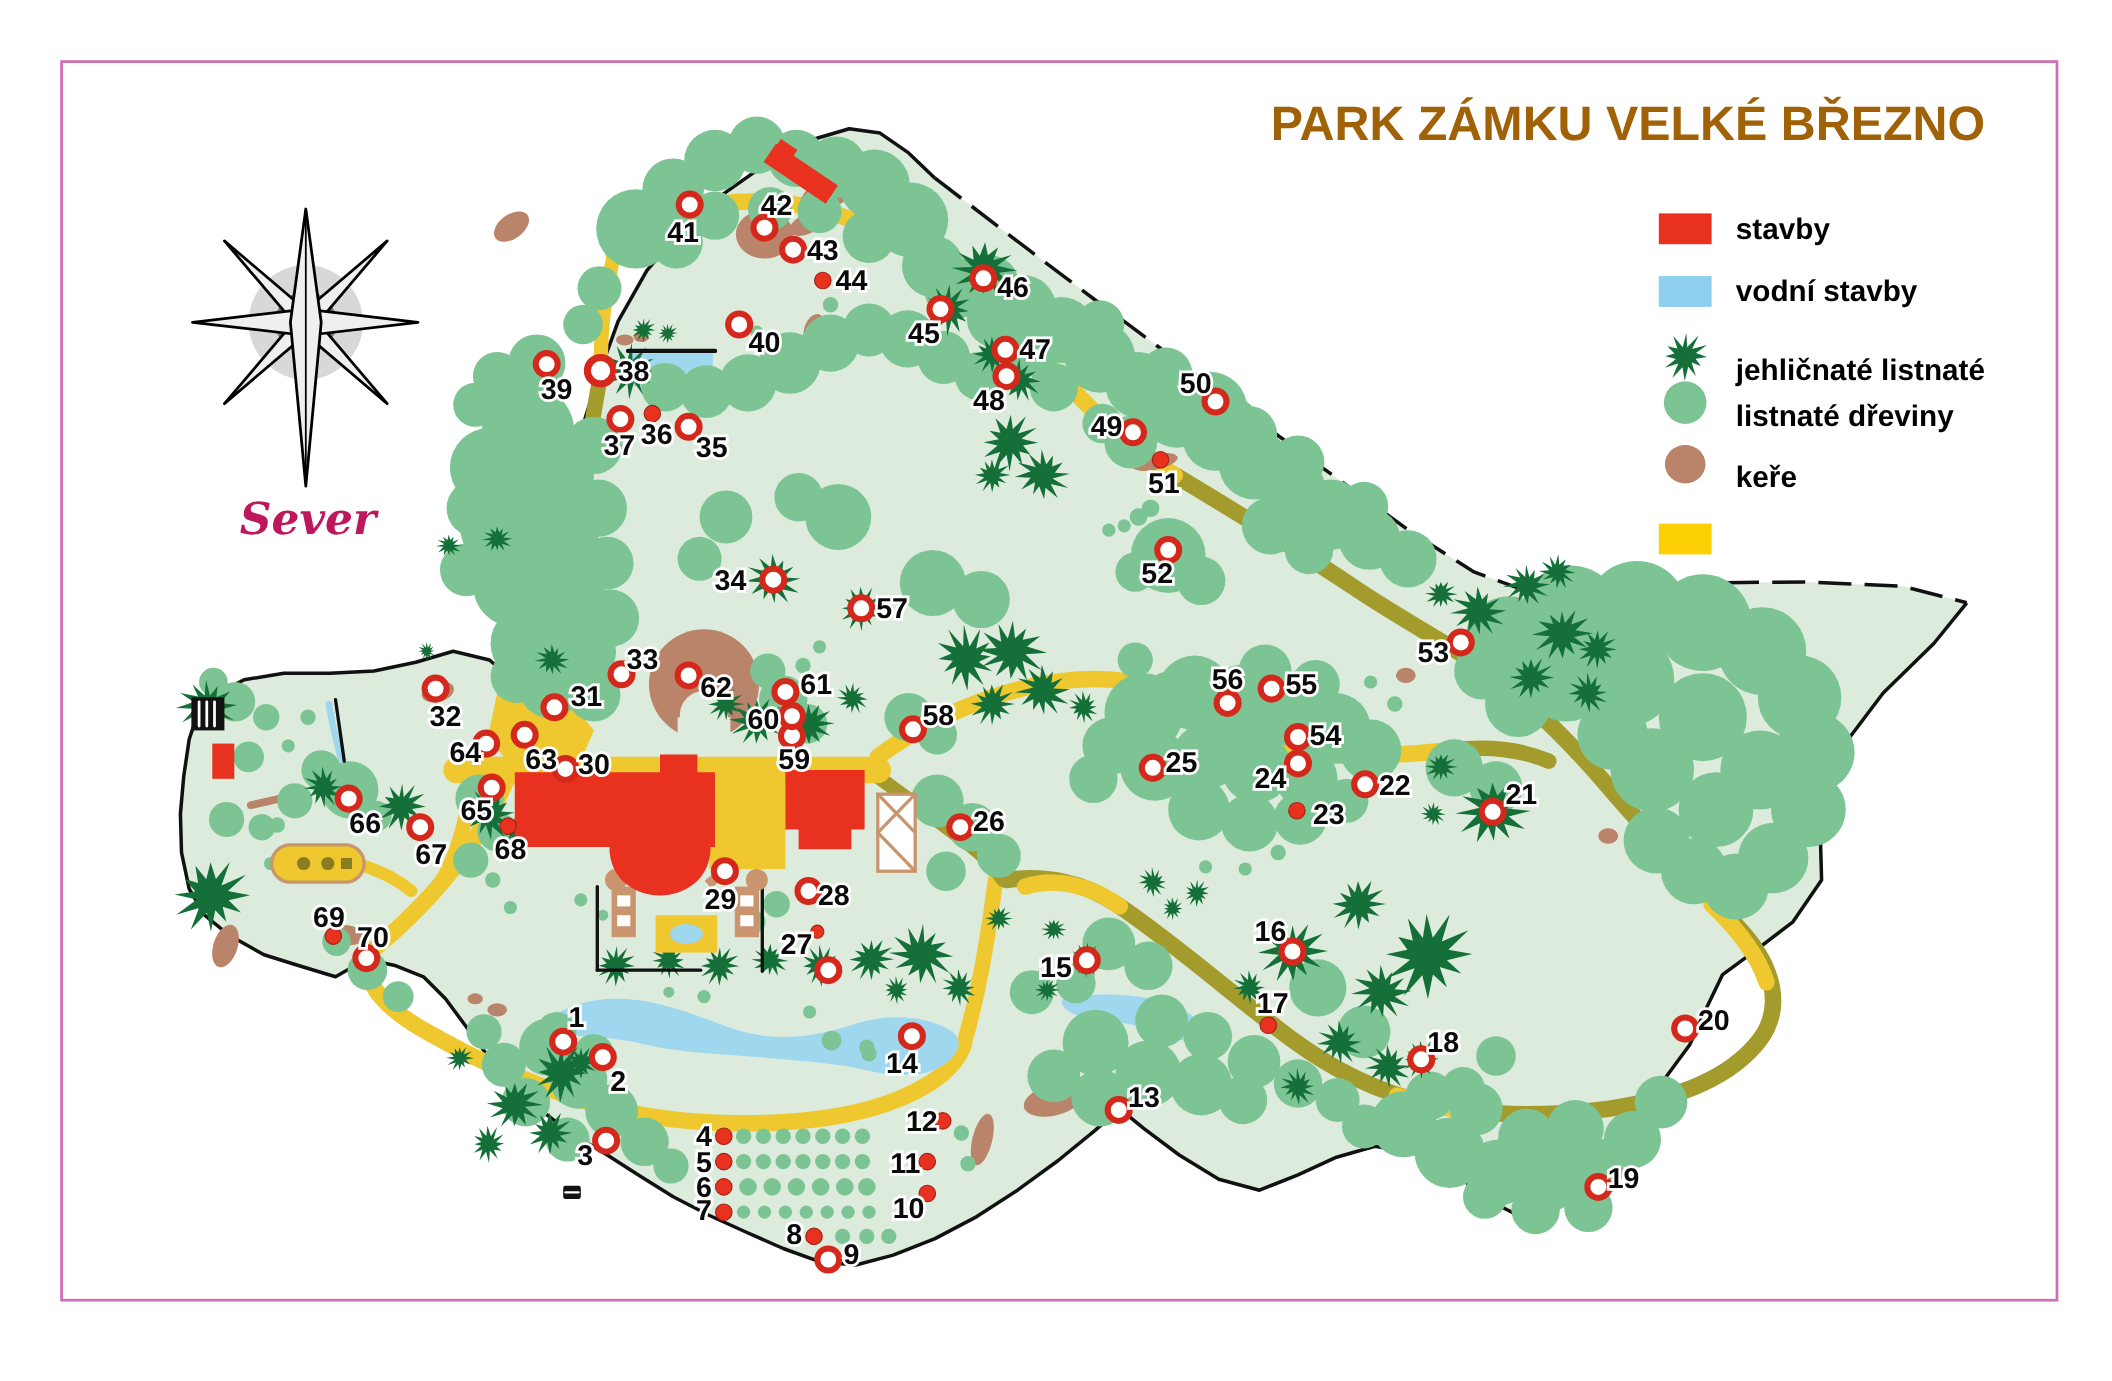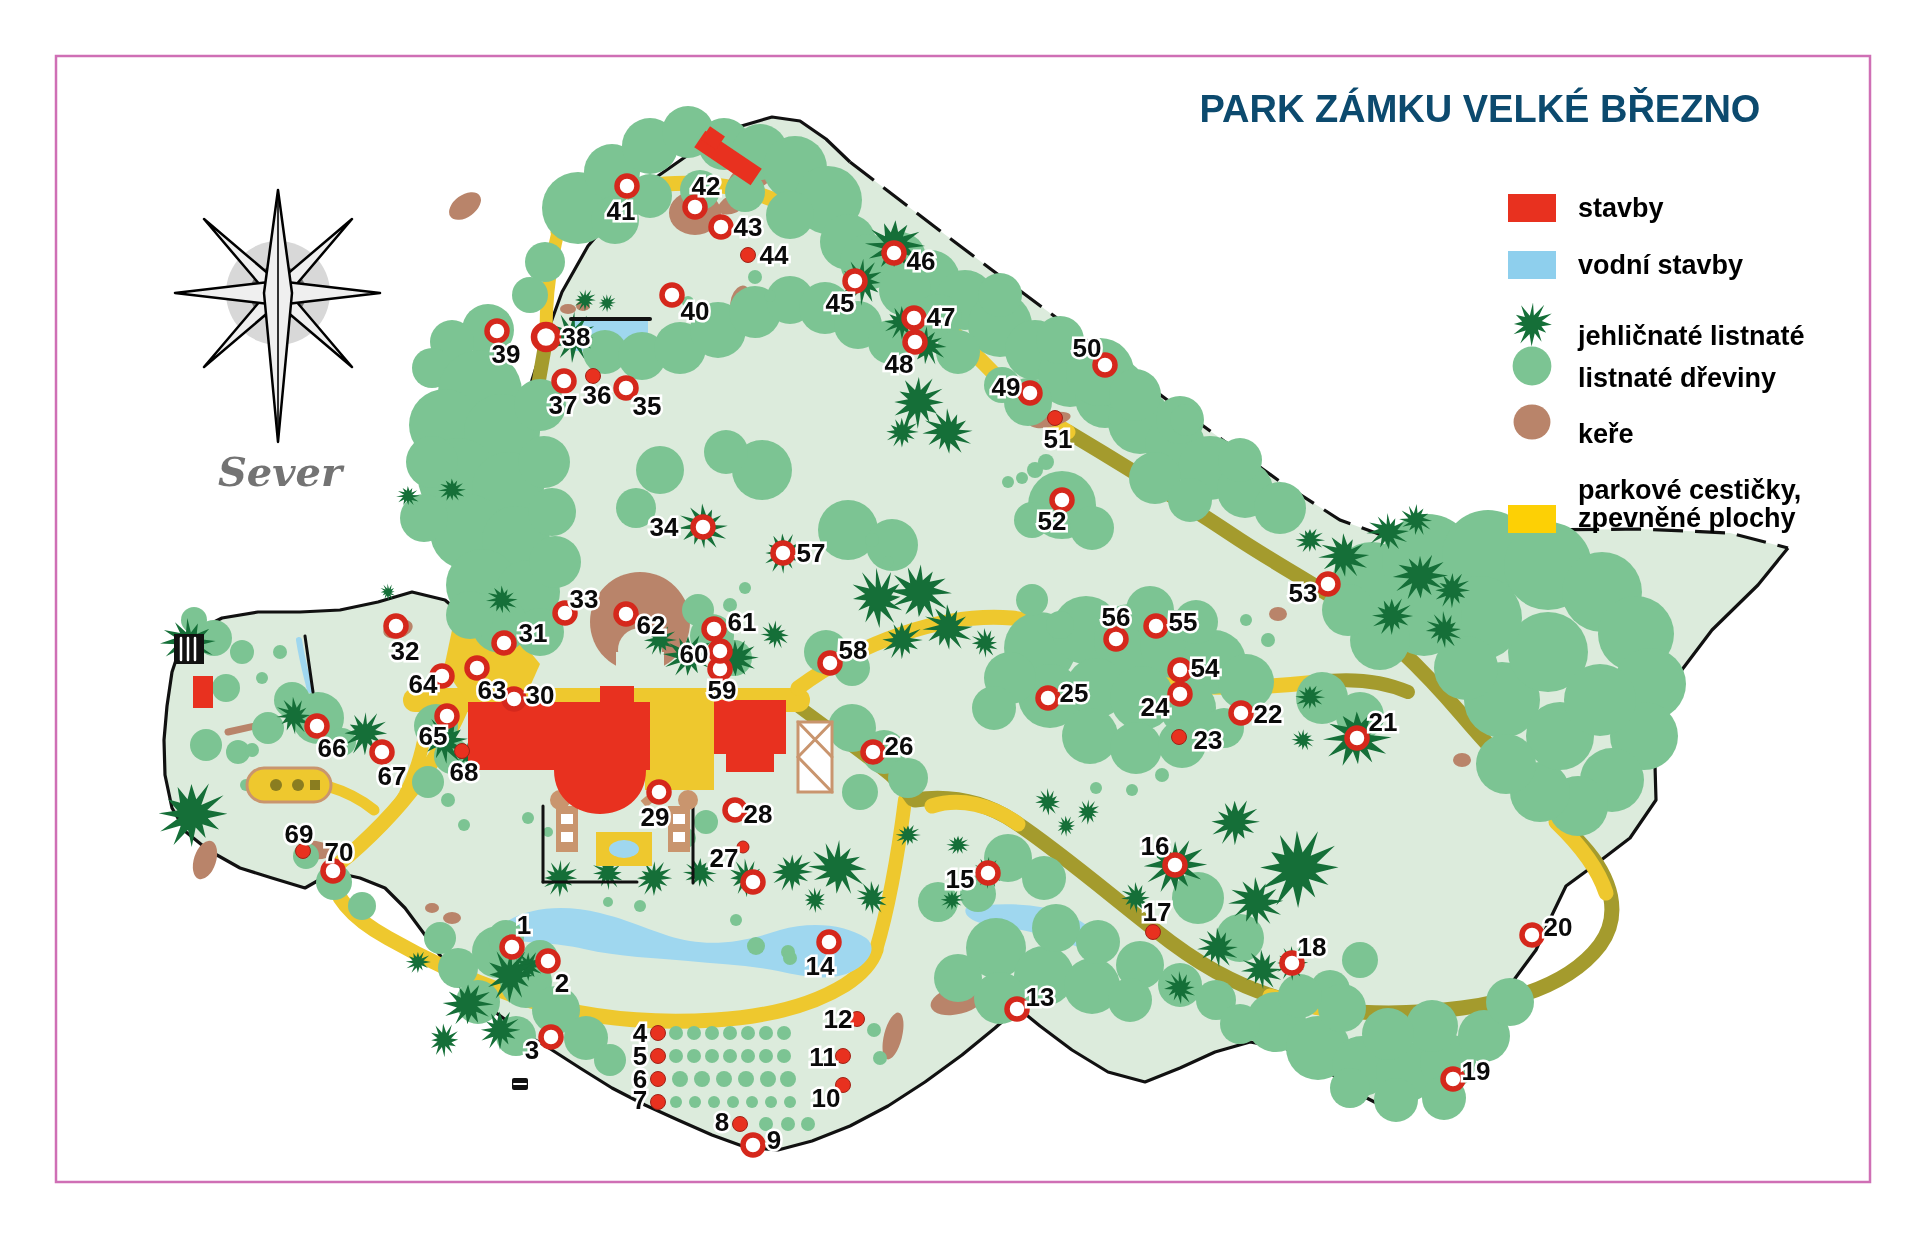--- a/index.html
+++ b/index.html
@@ -1,23 +1,23 @@
 <!DOCTYPE html>
 <html><head>
 <meta charset="utf-8">
 <style>
   html,body{margin:0;padding:0;background:#fff;}
   .stage{position:relative;width:1920px;height:1255px;background:#fff;overflow:hidden;
          font-family:"Liberation Sans",sans-serif;}
   svg.map{position:absolute;left:0;top:0;}
   .title{position:absolute;left:1040px;top:88px;width:880px;text-align:center;
-         font-size:38px;font-weight:bold;letter-spacing:0px;color:#0c4a6e;}
+         font-size:44px;font-weight:bold;letter-spacing:0px;color:#a16207;}
   .sever{position:absolute;left:180px;top:448px;width:200px;text-align:center;
          font-family:"DejaVu Serif","Liberation Serif",serif;font-style:italic;font-weight:bold;
-         font-size:40px;color:#737373;}
+         font-size:40px;color:#be185d;}
   .legend{position:absolute;left:1508px;top:180px;width:380px;}
   .lrow{position:absolute;left:0;display:flex;align-items:flex-end;}
   .lswatch{width:48px;height:28px;margin-right:22px;flex:0 0 auto;}
   .lswatch.icon{height:52px;display:flex;align-items:center;justify-content:center;}
   .llabel{font-size:27px;font-weight:bold;color:#000;line-height:1.05;}
   .r1{top:14px}.r2{top:71px}.r3{top:118px}.r4{top:160px}.r5{top:216px}.r6{top:296px}
 </style>
 </head>
 <body>
 
@@ -790,19 +790,15 @@
     <div class="lrow r5">
       <div class="lswatch icon">
         <svg width="52" height="52" viewBox="0 0 52 52">
             <ellipse cx="26" cy="26" rx="20" ry="19" fill="#b9846a"></ellipse>
           </svg>
       </div>
       <div class="llabel">keře</div>
     </div>
     <div class="lrow r6">
       <div class="lswatch" style="background:#fdd005"></div>
-      <div class="llabel">
-        <div>parkové cestičky,</div>
-        <div>zpevněné plochy</div>
-      </div>
     </div>
   </div>
 </div>
 
 </body></html>

